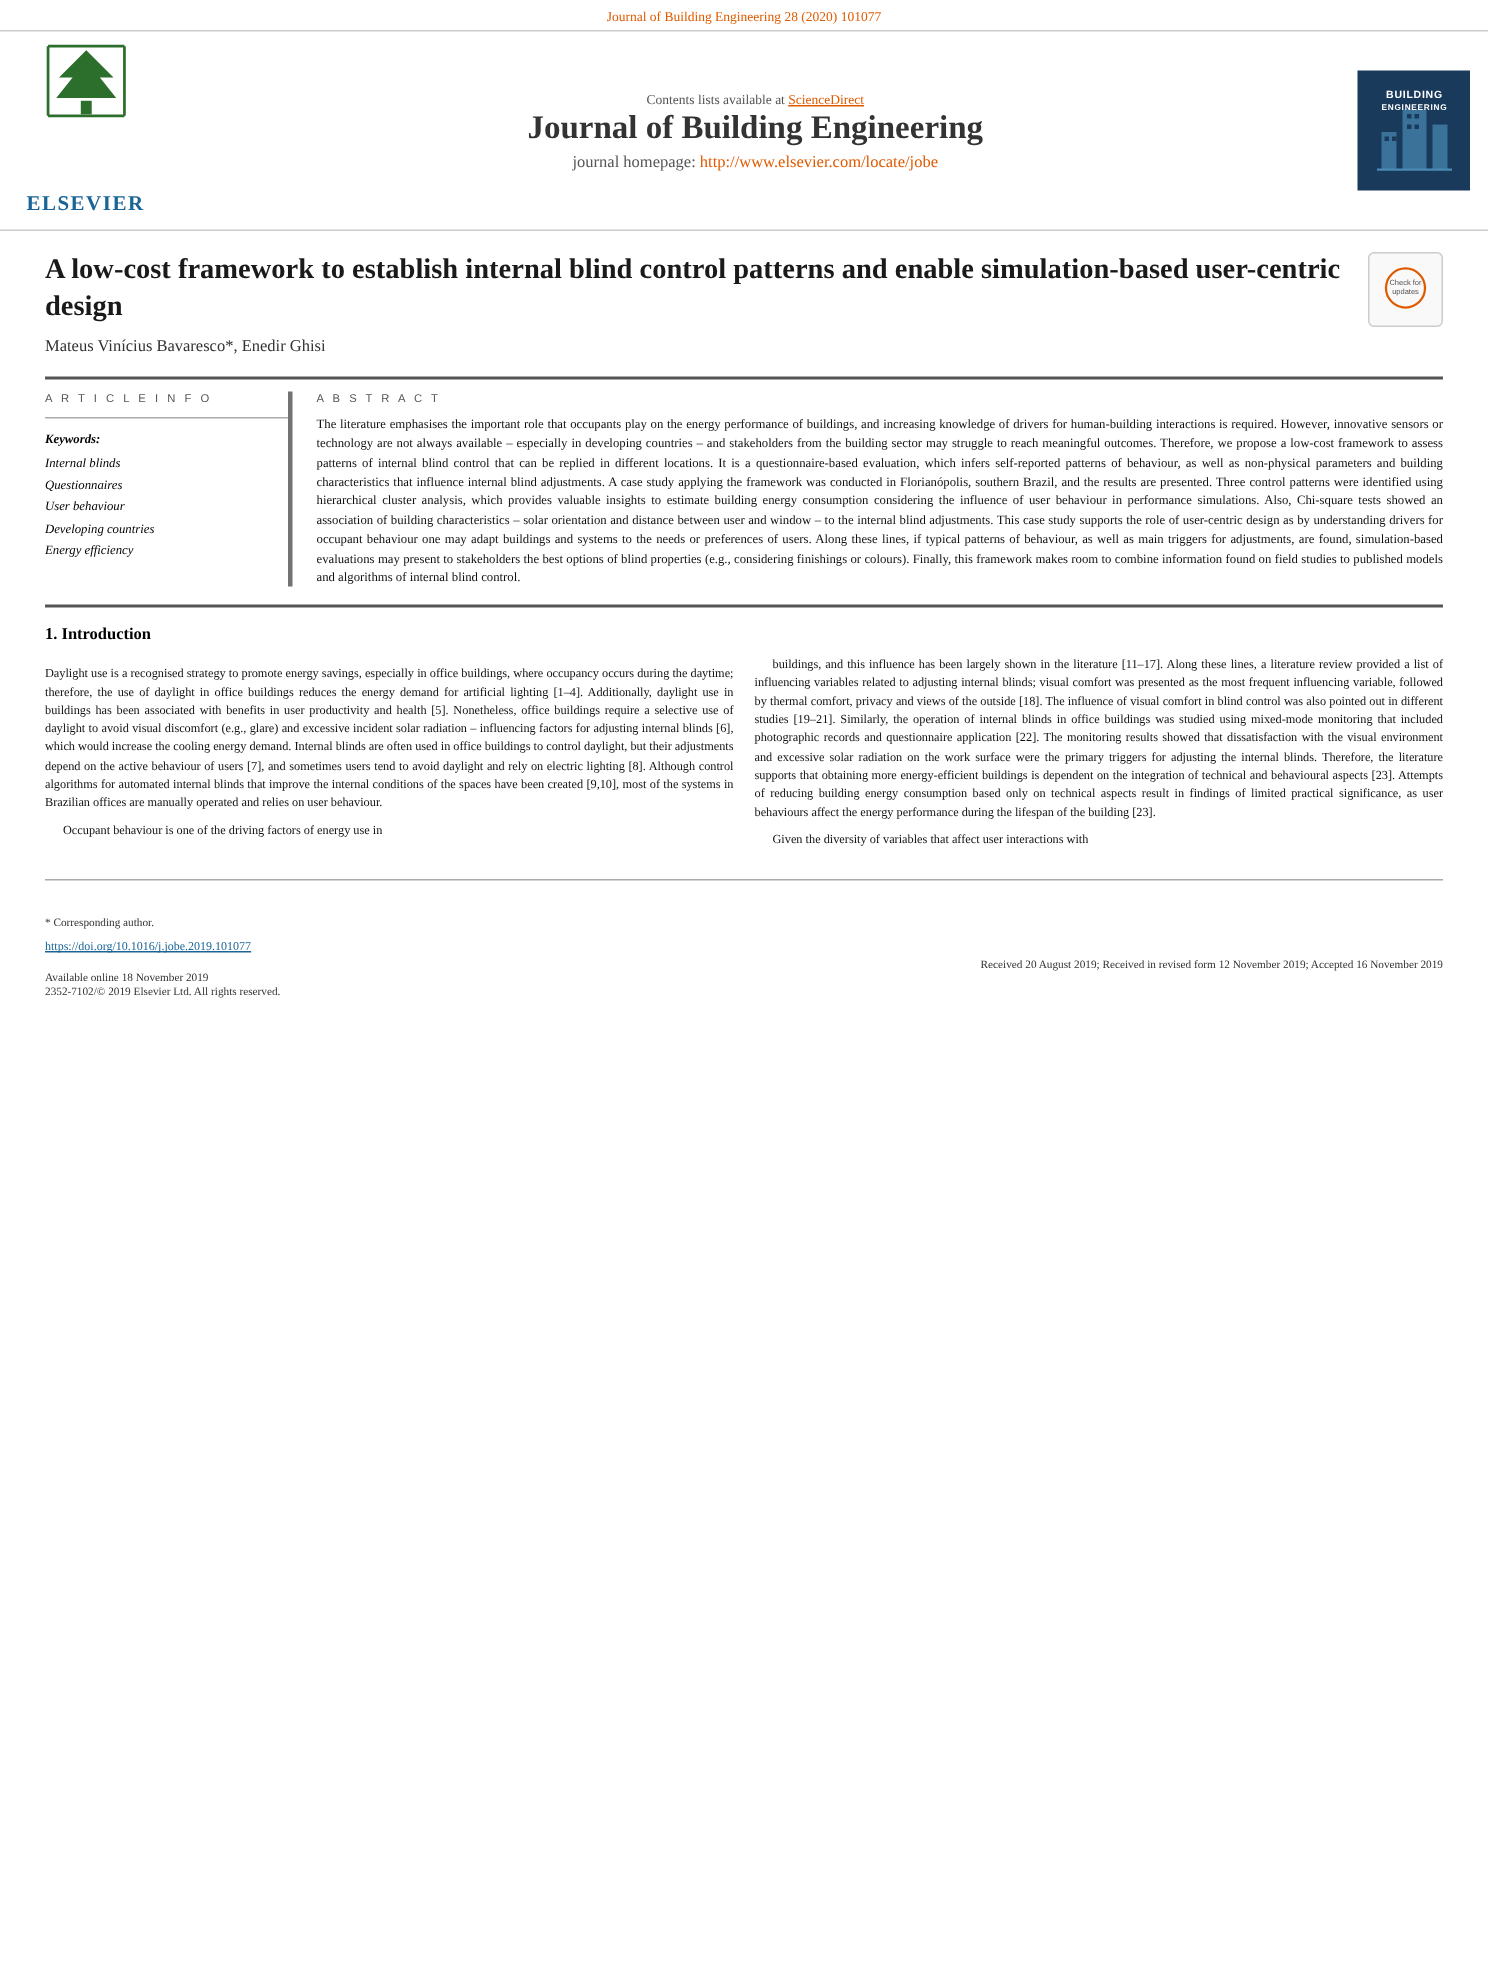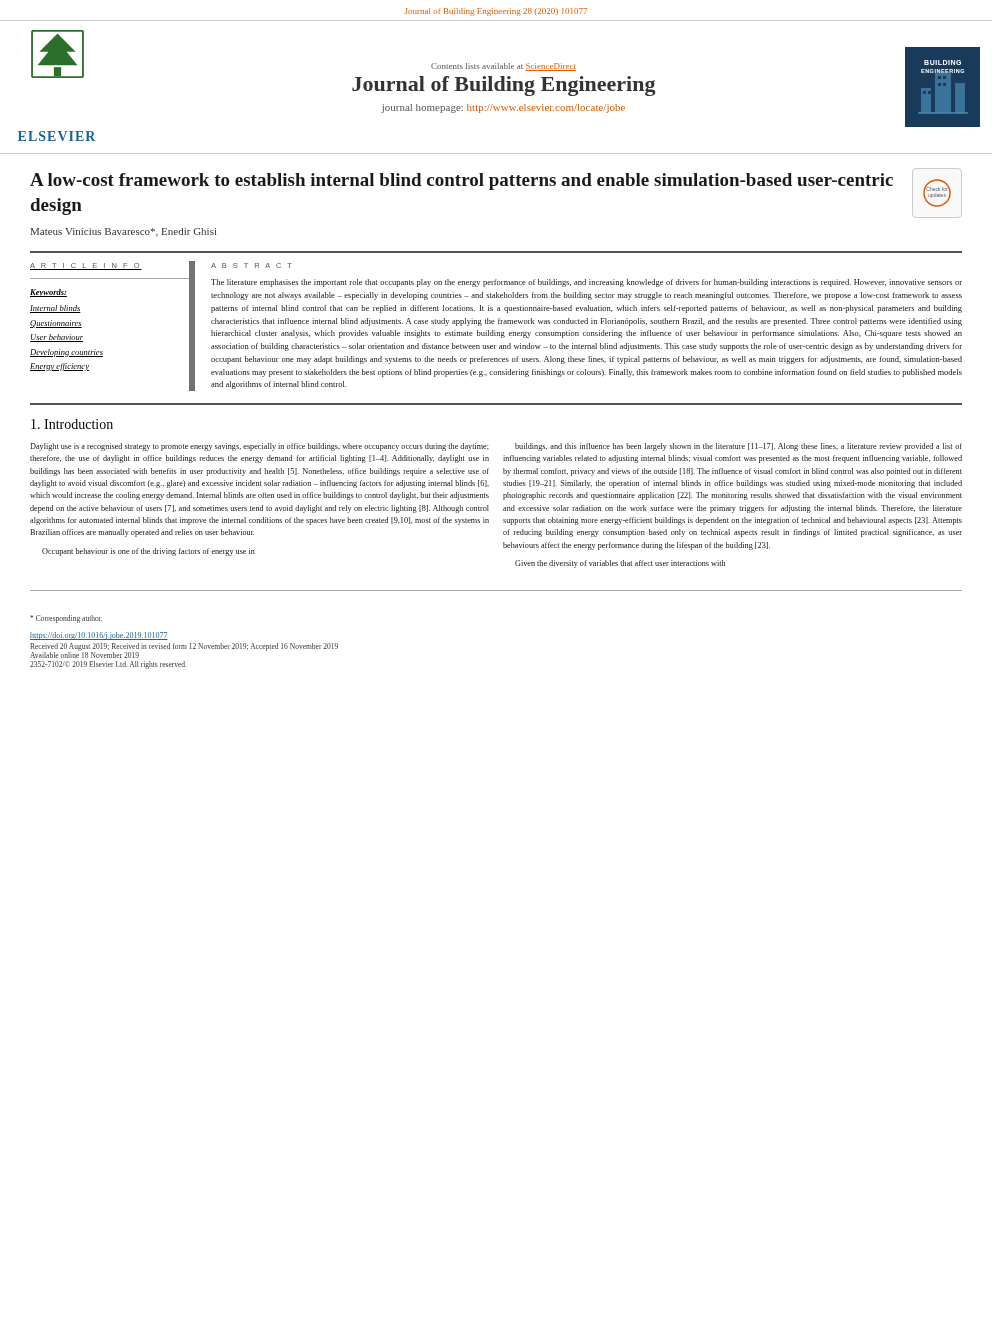--- a/index.html
+++ b/index.html
@@ -126,23 +126,22 @@
 
     
     .article-body {
       display: flex;
       gap: 16px;
       margin-bottom: 12px;
     }
     .article-info-col {
       width: 165px;
       flex-shrink: 0;
-      border-right: 6px solid #737373;
+      border-right: 3px solid #737373;
       padding-right: 0;
-      text-decoration: underline;
     }
     .abstract-col { flex: 1; }
 
     .section-heading {
       font-size: 7.5px;
       letter-spacing: 2px;
       color: #555;
       font-family: Arial, sans-serif;
       margin-bottom: 6px;
       text-transform: uppercase;
@@ -166,28 +165,29 @@
       line-height: 1.5;
       text-align: justify;
       color: #111;
     }
 
     
     .intro-section {
       margin-top: 12px;
     }
     .intro-heading {
-      font-size: 14px;
-      font-weight: normal;
+      font-size: 11px;
+      font-weight: bold;
       margin-bottom: 8px;
       color: #000;
     }
     .two-col-body {
       display: flex;
       gap: 14px;
+      align-items: center;
     }
     .col-left, .col-right {
       flex: 1;
       font-size: 8.2px;
       line-height: 1.5;
       text-align: justify;
       color: #111;
     }
     .col-left p, .col-right p {
       margin-bottom: 6px;
@@ -335,18 +335,18 @@
 
   <div class="footnote-section">
     <div class="footnote-text">
       <span>* Corresponding author.</span>
     </div>
     <div style="margin-top:6px;">
       <a href="#" class="doi-link">
         <span>https://doi.org/10.1016/j.jobe.2019.101077</span>
       </a>
     </div>
-    <div class="received-text" style="margin-top:2px;">Received 20 August 2019; Received in revised form 12 November 2019; Accepted 16 November 2019</div>
+    <div class="received-text" style="margin-top:2px;text-align:right;">Received 20 August 2019; Received in revised form 12 November 2019; Accepted 16 November 2019</div>
     <div class="received-text">Available online 18 November 2019</div>
     <div class="copyright-text">2352-7102/© 2019 Elsevier Ltd. All rights reserved.</div>
   </div>
 
 </div>
 
 </body></html>

